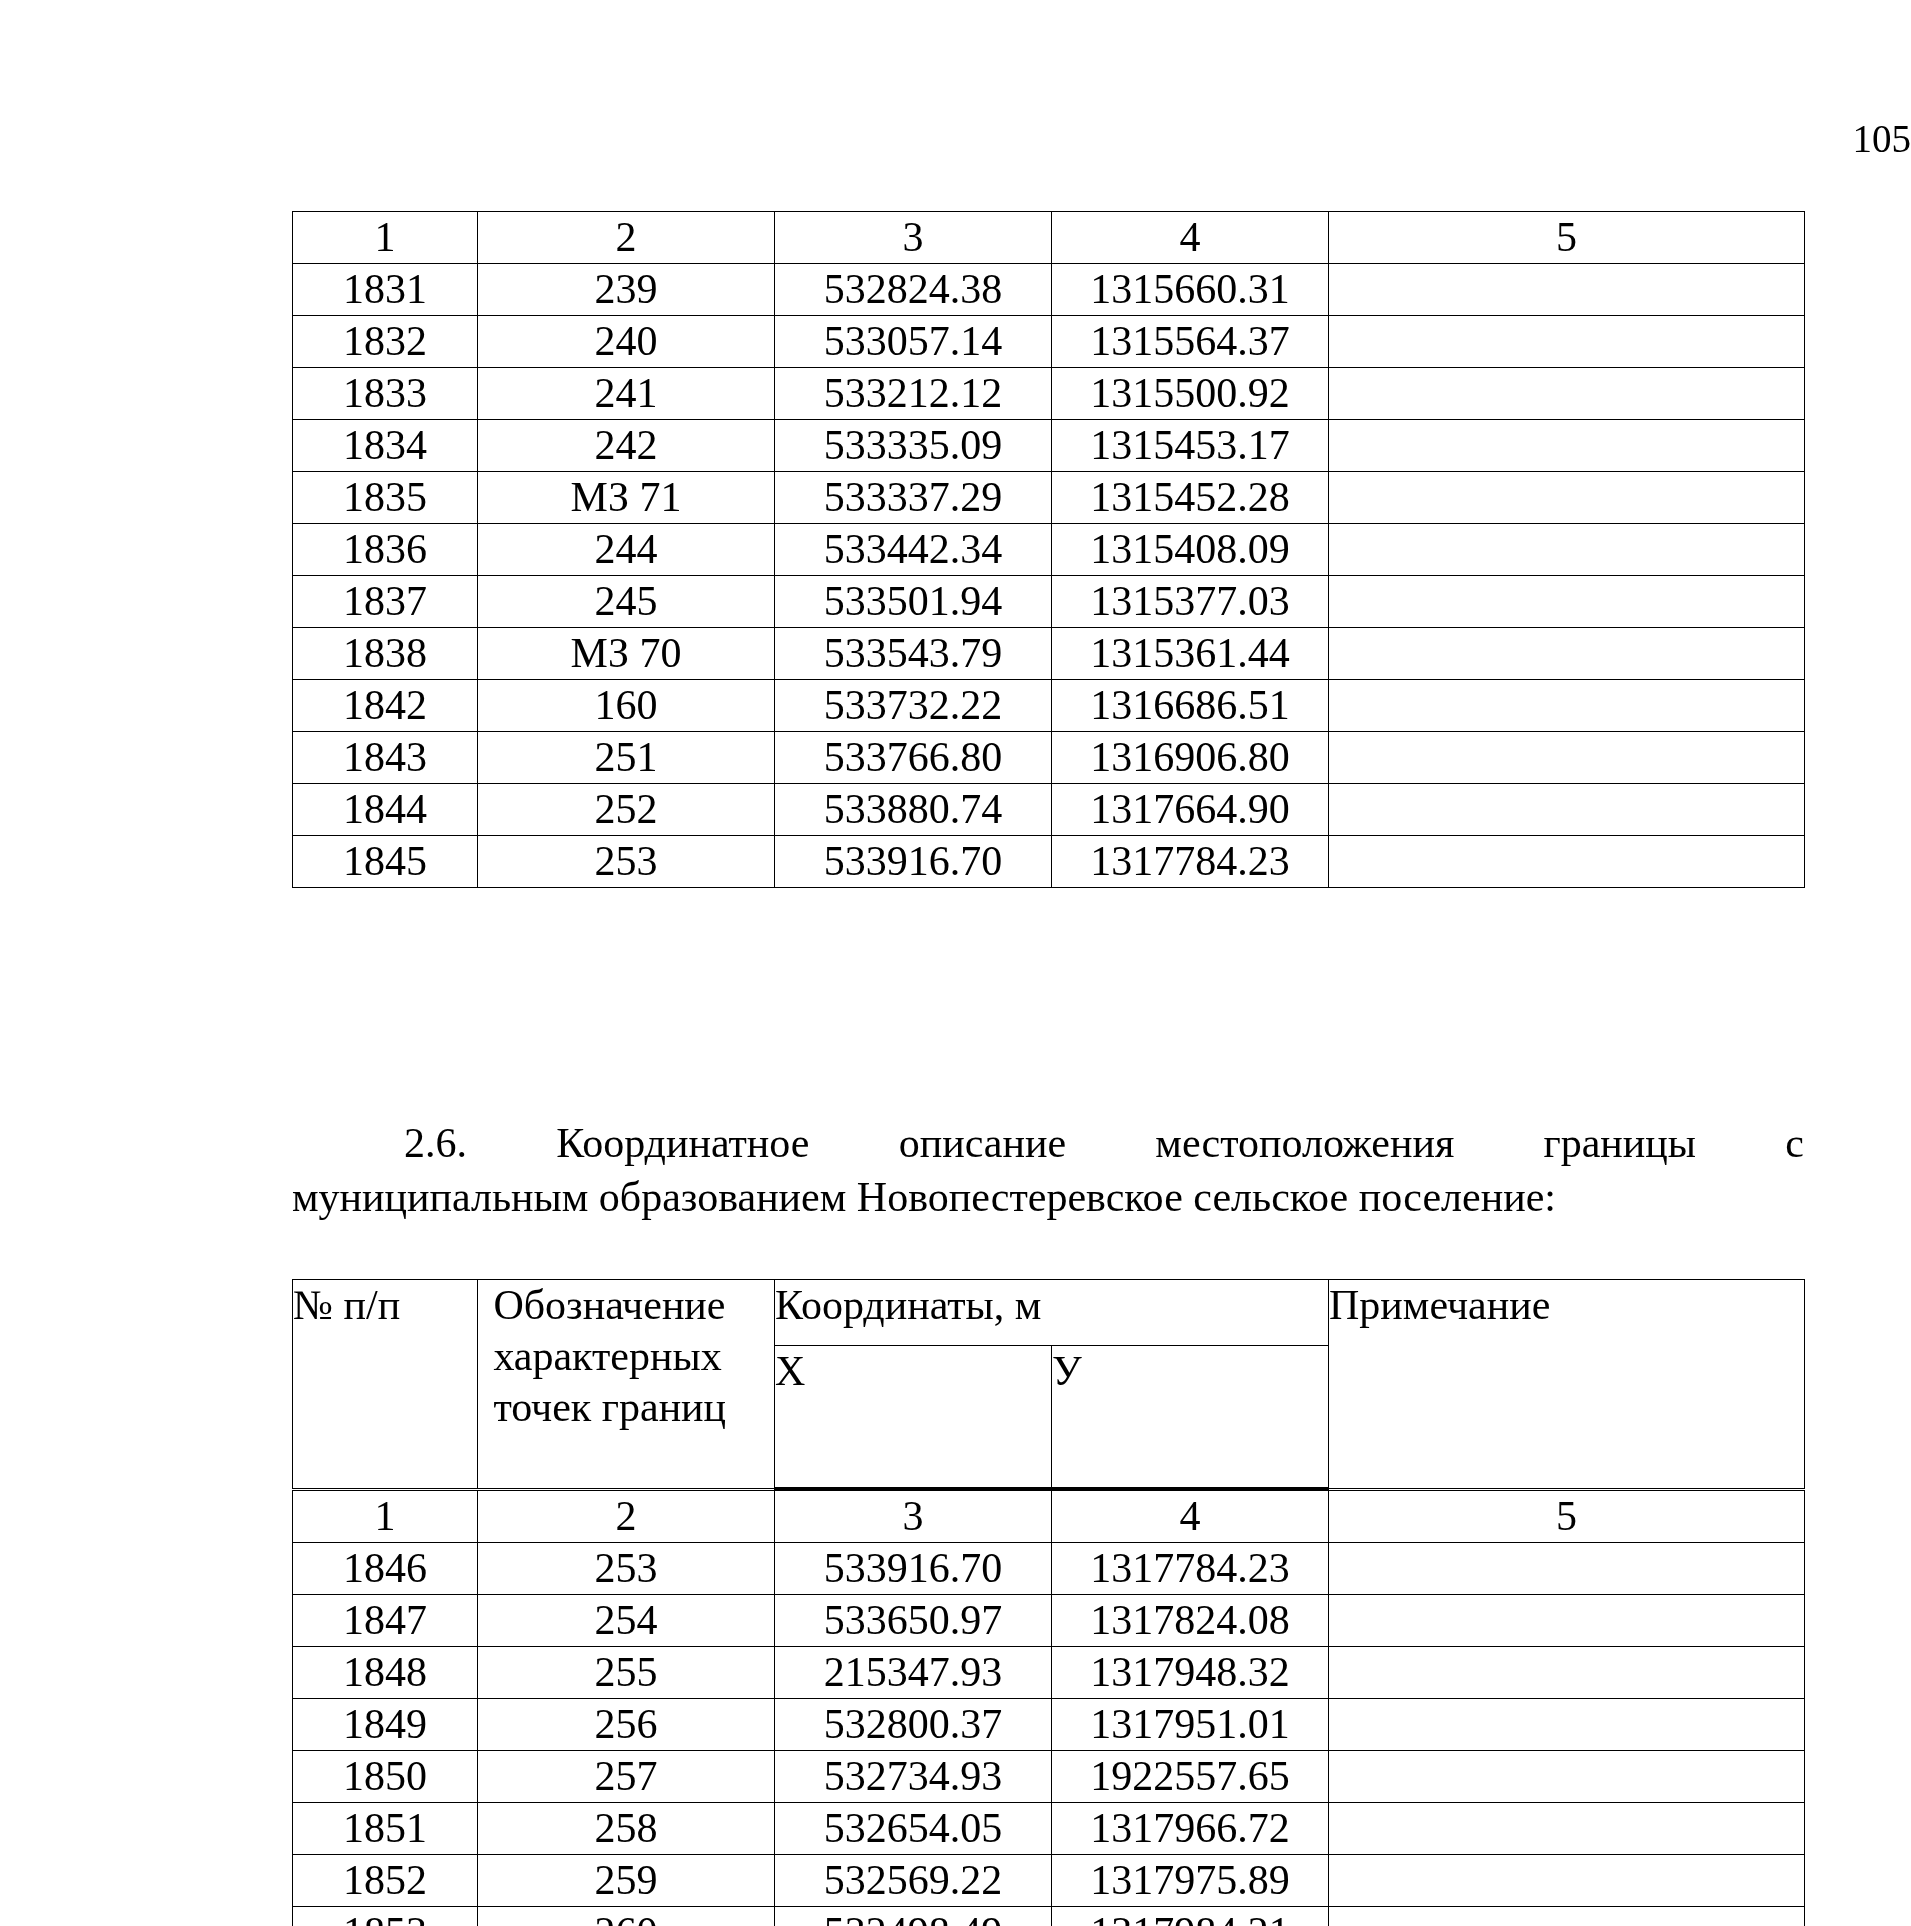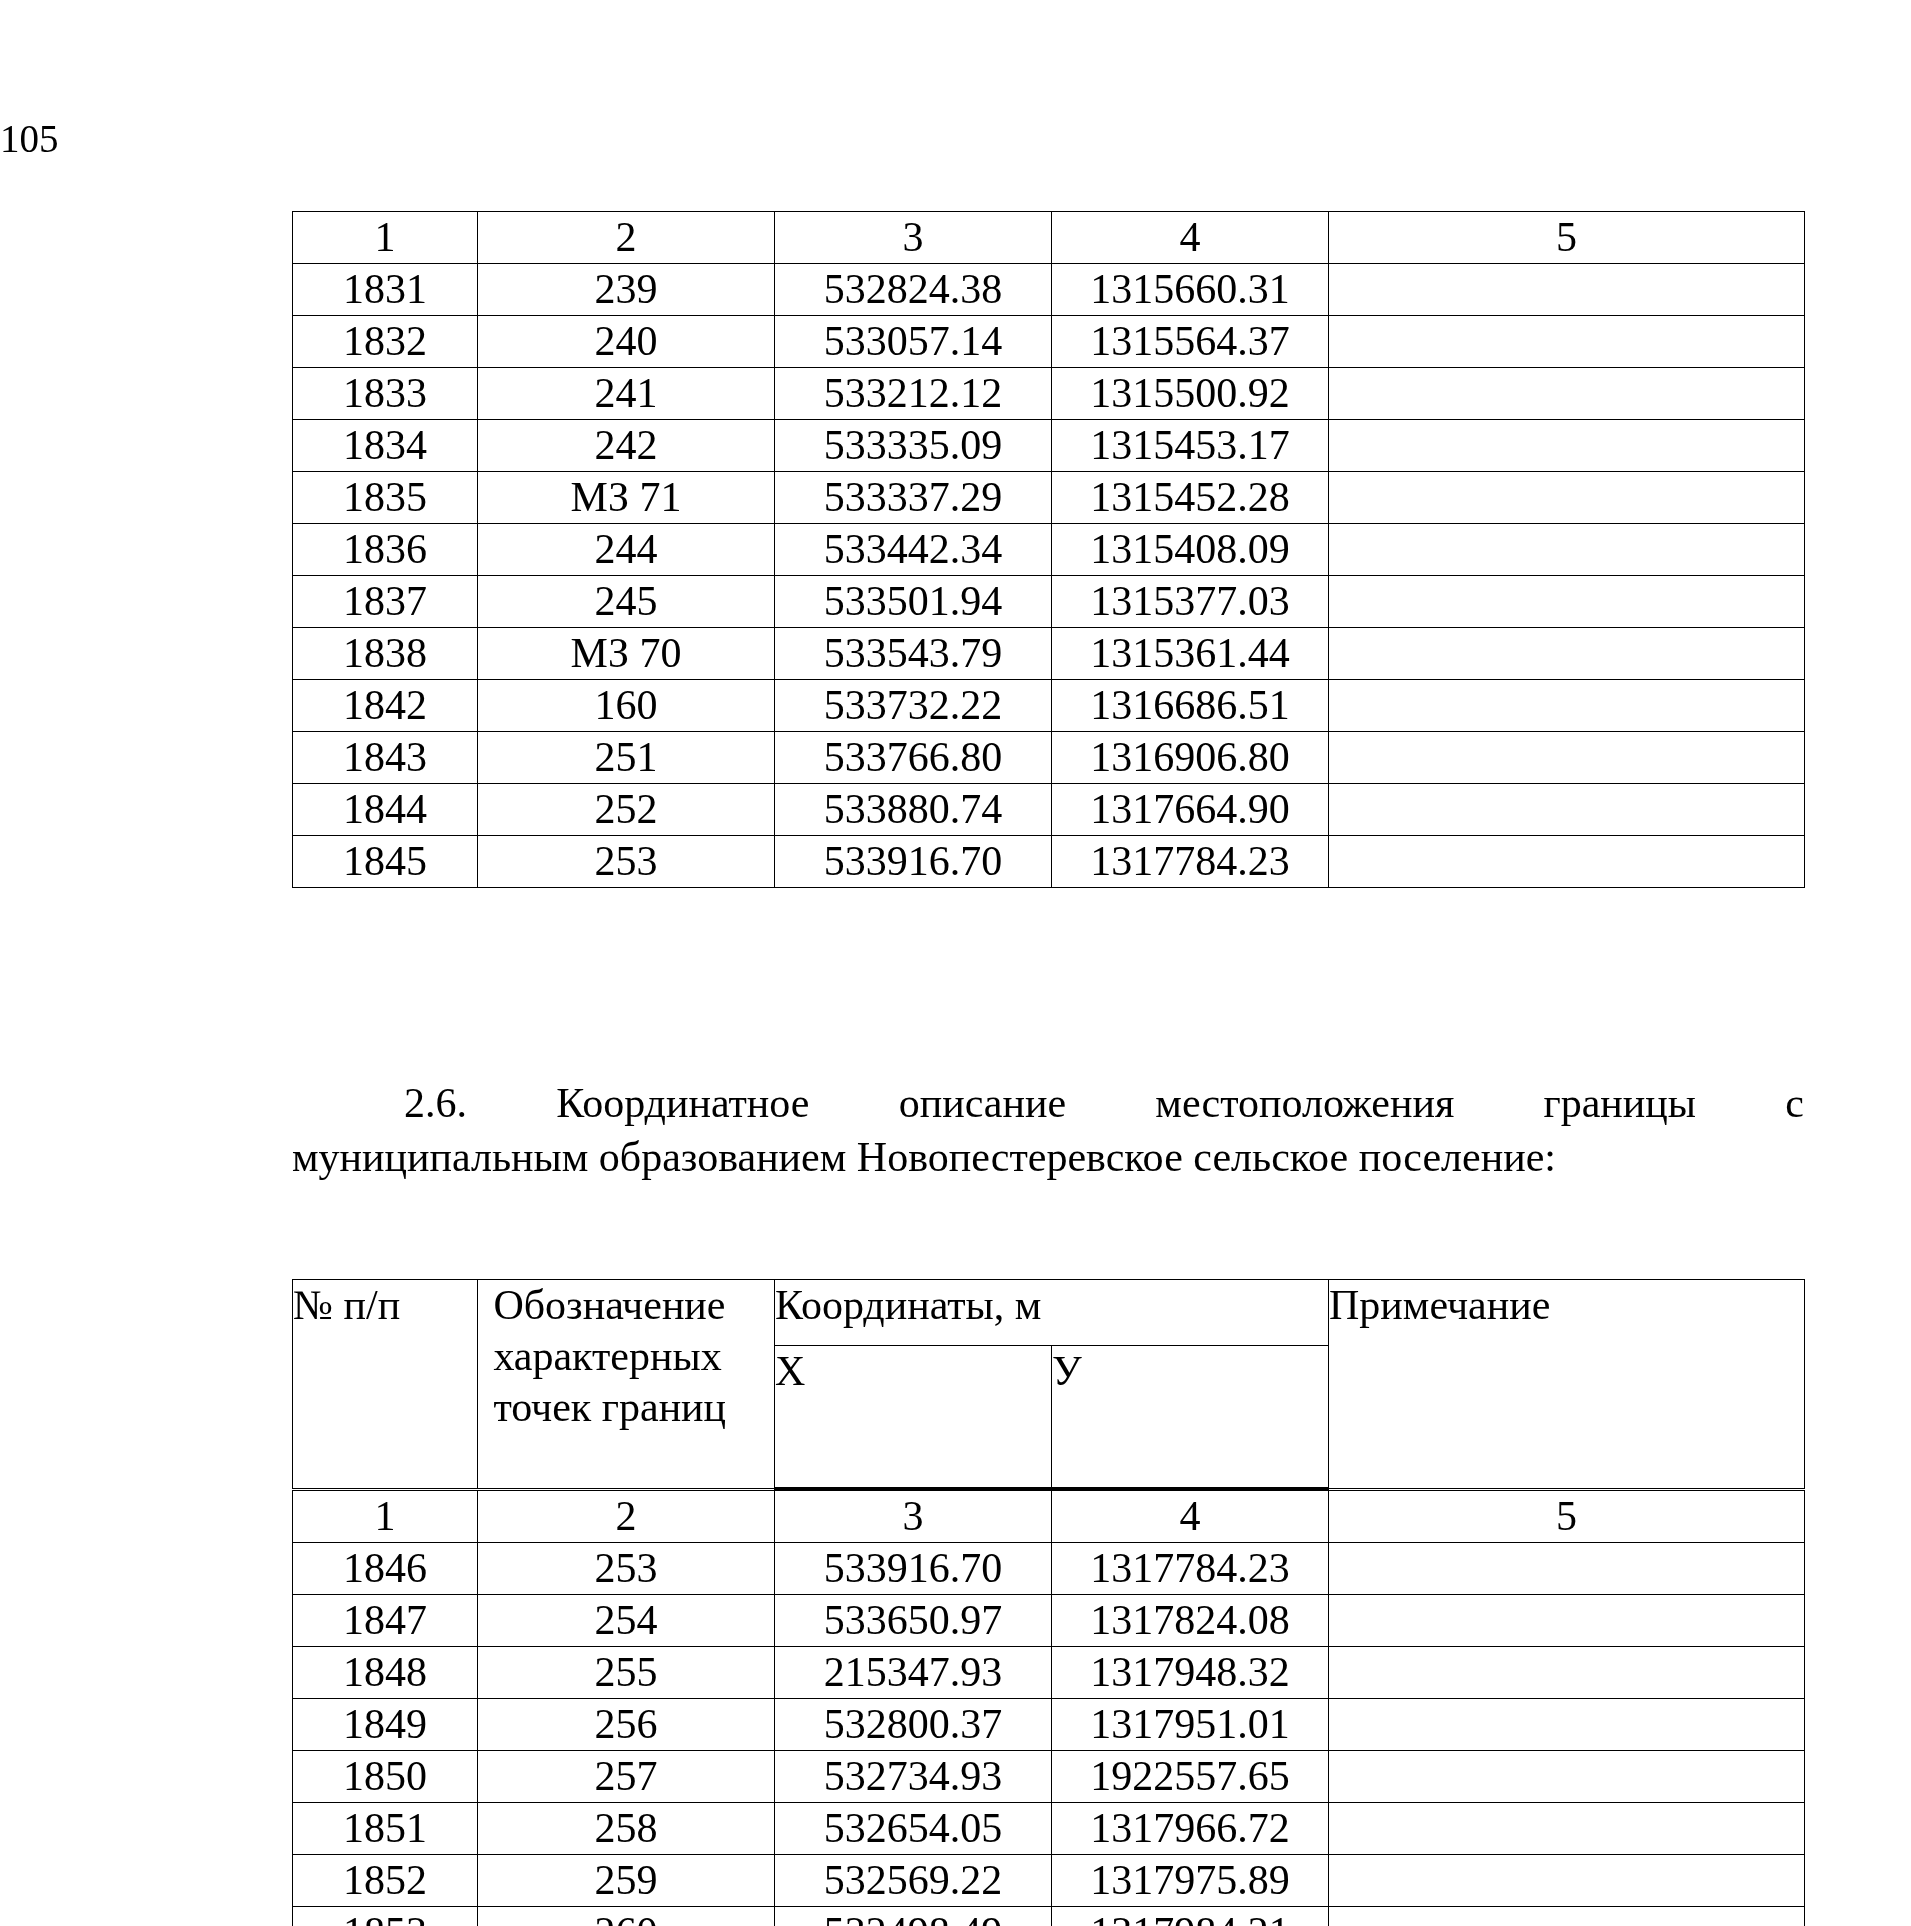--- a/index.html
+++ b/index.html
@@ -3,36 +3,36 @@
 <meta charset="utf-8">
 <style>
   html, body { margin: 0; padding: 0; background: #ffffff; }
   body {
     width: 1911px; height: 2703px; position: relative;
     font-family: "Liberation Serif", "DejaVu Serif", serif;
     color: #000000;
   }
   .page-number {
     position: absolute; top: 112px; left: 0; width: 1911px;
-    text-align: left; font-size: 39px; line-height: 54px;
+    text-align: right; font-size: 39px; line-height: 54px;
   }
   table.grid {
     position: absolute; left: 292px; width: 1512px;
     border-collapse: collapse; table-layout: fixed;
     font-size: 42px;
   }
   table.grid td {
     border: 1.5px solid #000; padding: 0; text-align: center;
     vertical-align: middle; line-height: 51px; height: 51px;
     white-space: nowrap;
   }
   .t1 { top: 211px; }
   .t2 { top: 1490px; }
   .paragraph {
-    position: absolute; left: 292px; top: 1076px; width: 1512px;
+    position: absolute; left: 292px; top: 1116px; width: 1512px;
     font-size: 42px; line-height: 54px; text-align: justify;
     text-align-last: left;
   }
   .paragraph .line1 {
     display: flex; justify-content: space-between; padding-left: 112px;
   }
   .paragraph .line2 { display: block; }
   table.header {
     position: absolute; left: 292px; top: 1279px; width: 1512px;
     border-collapse: collapse; table-layout: fixed; font-size: 42px;

